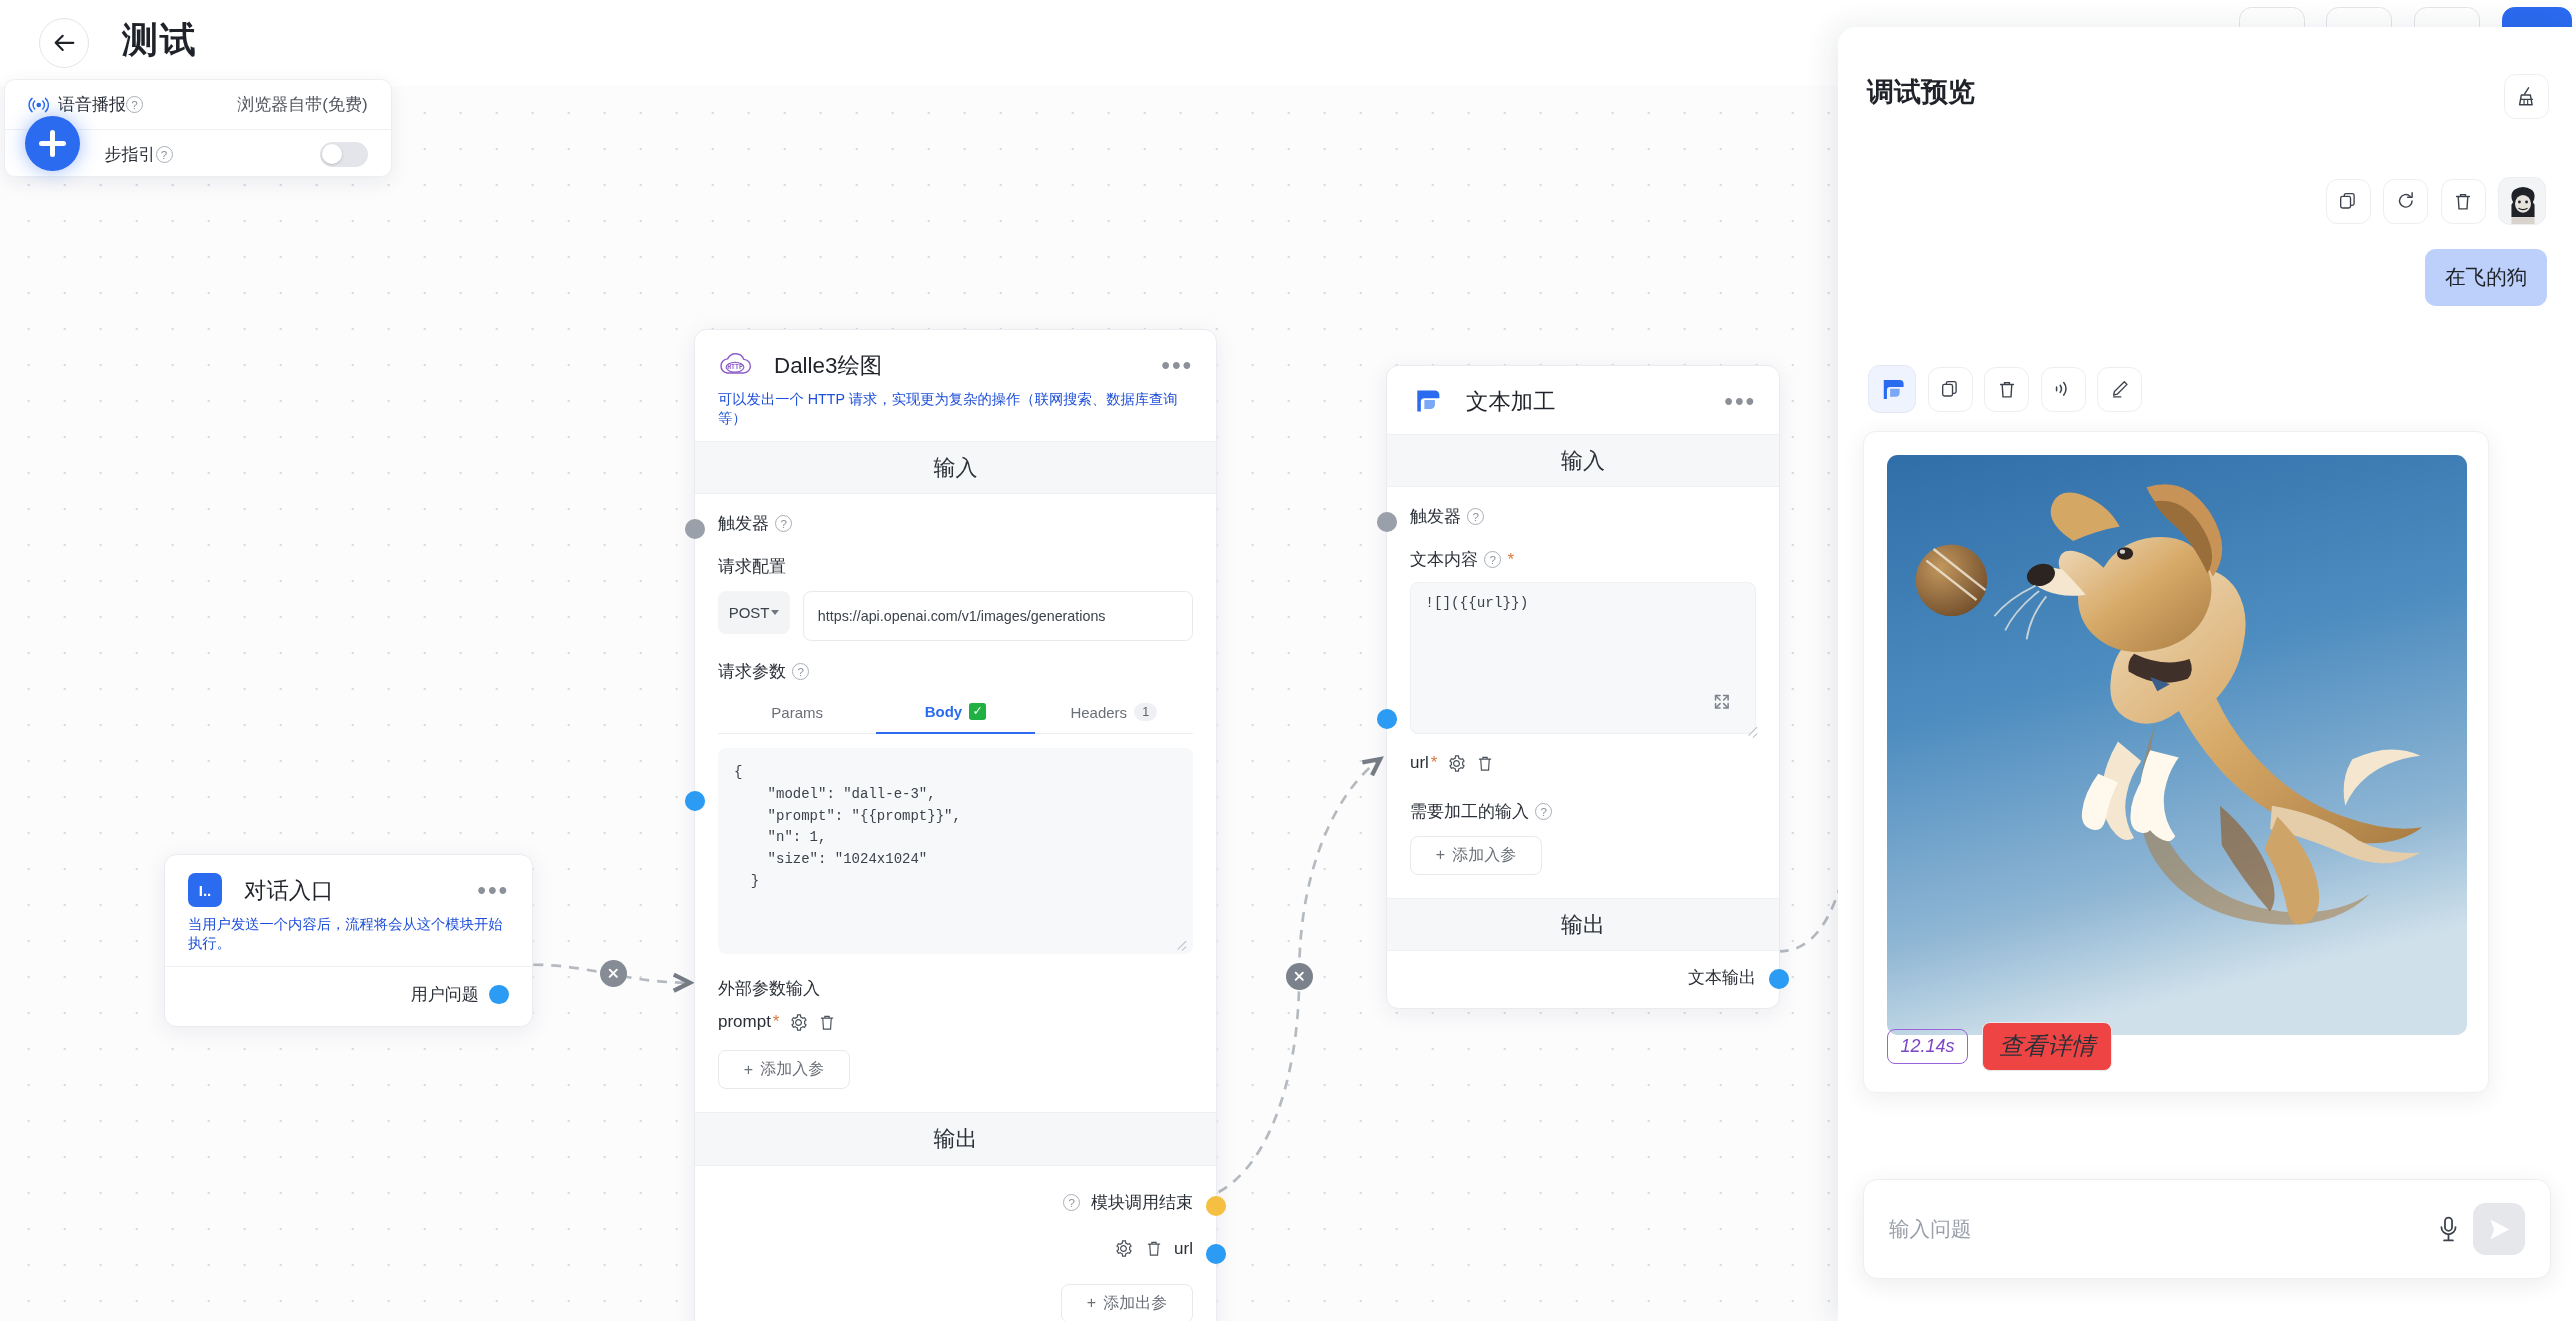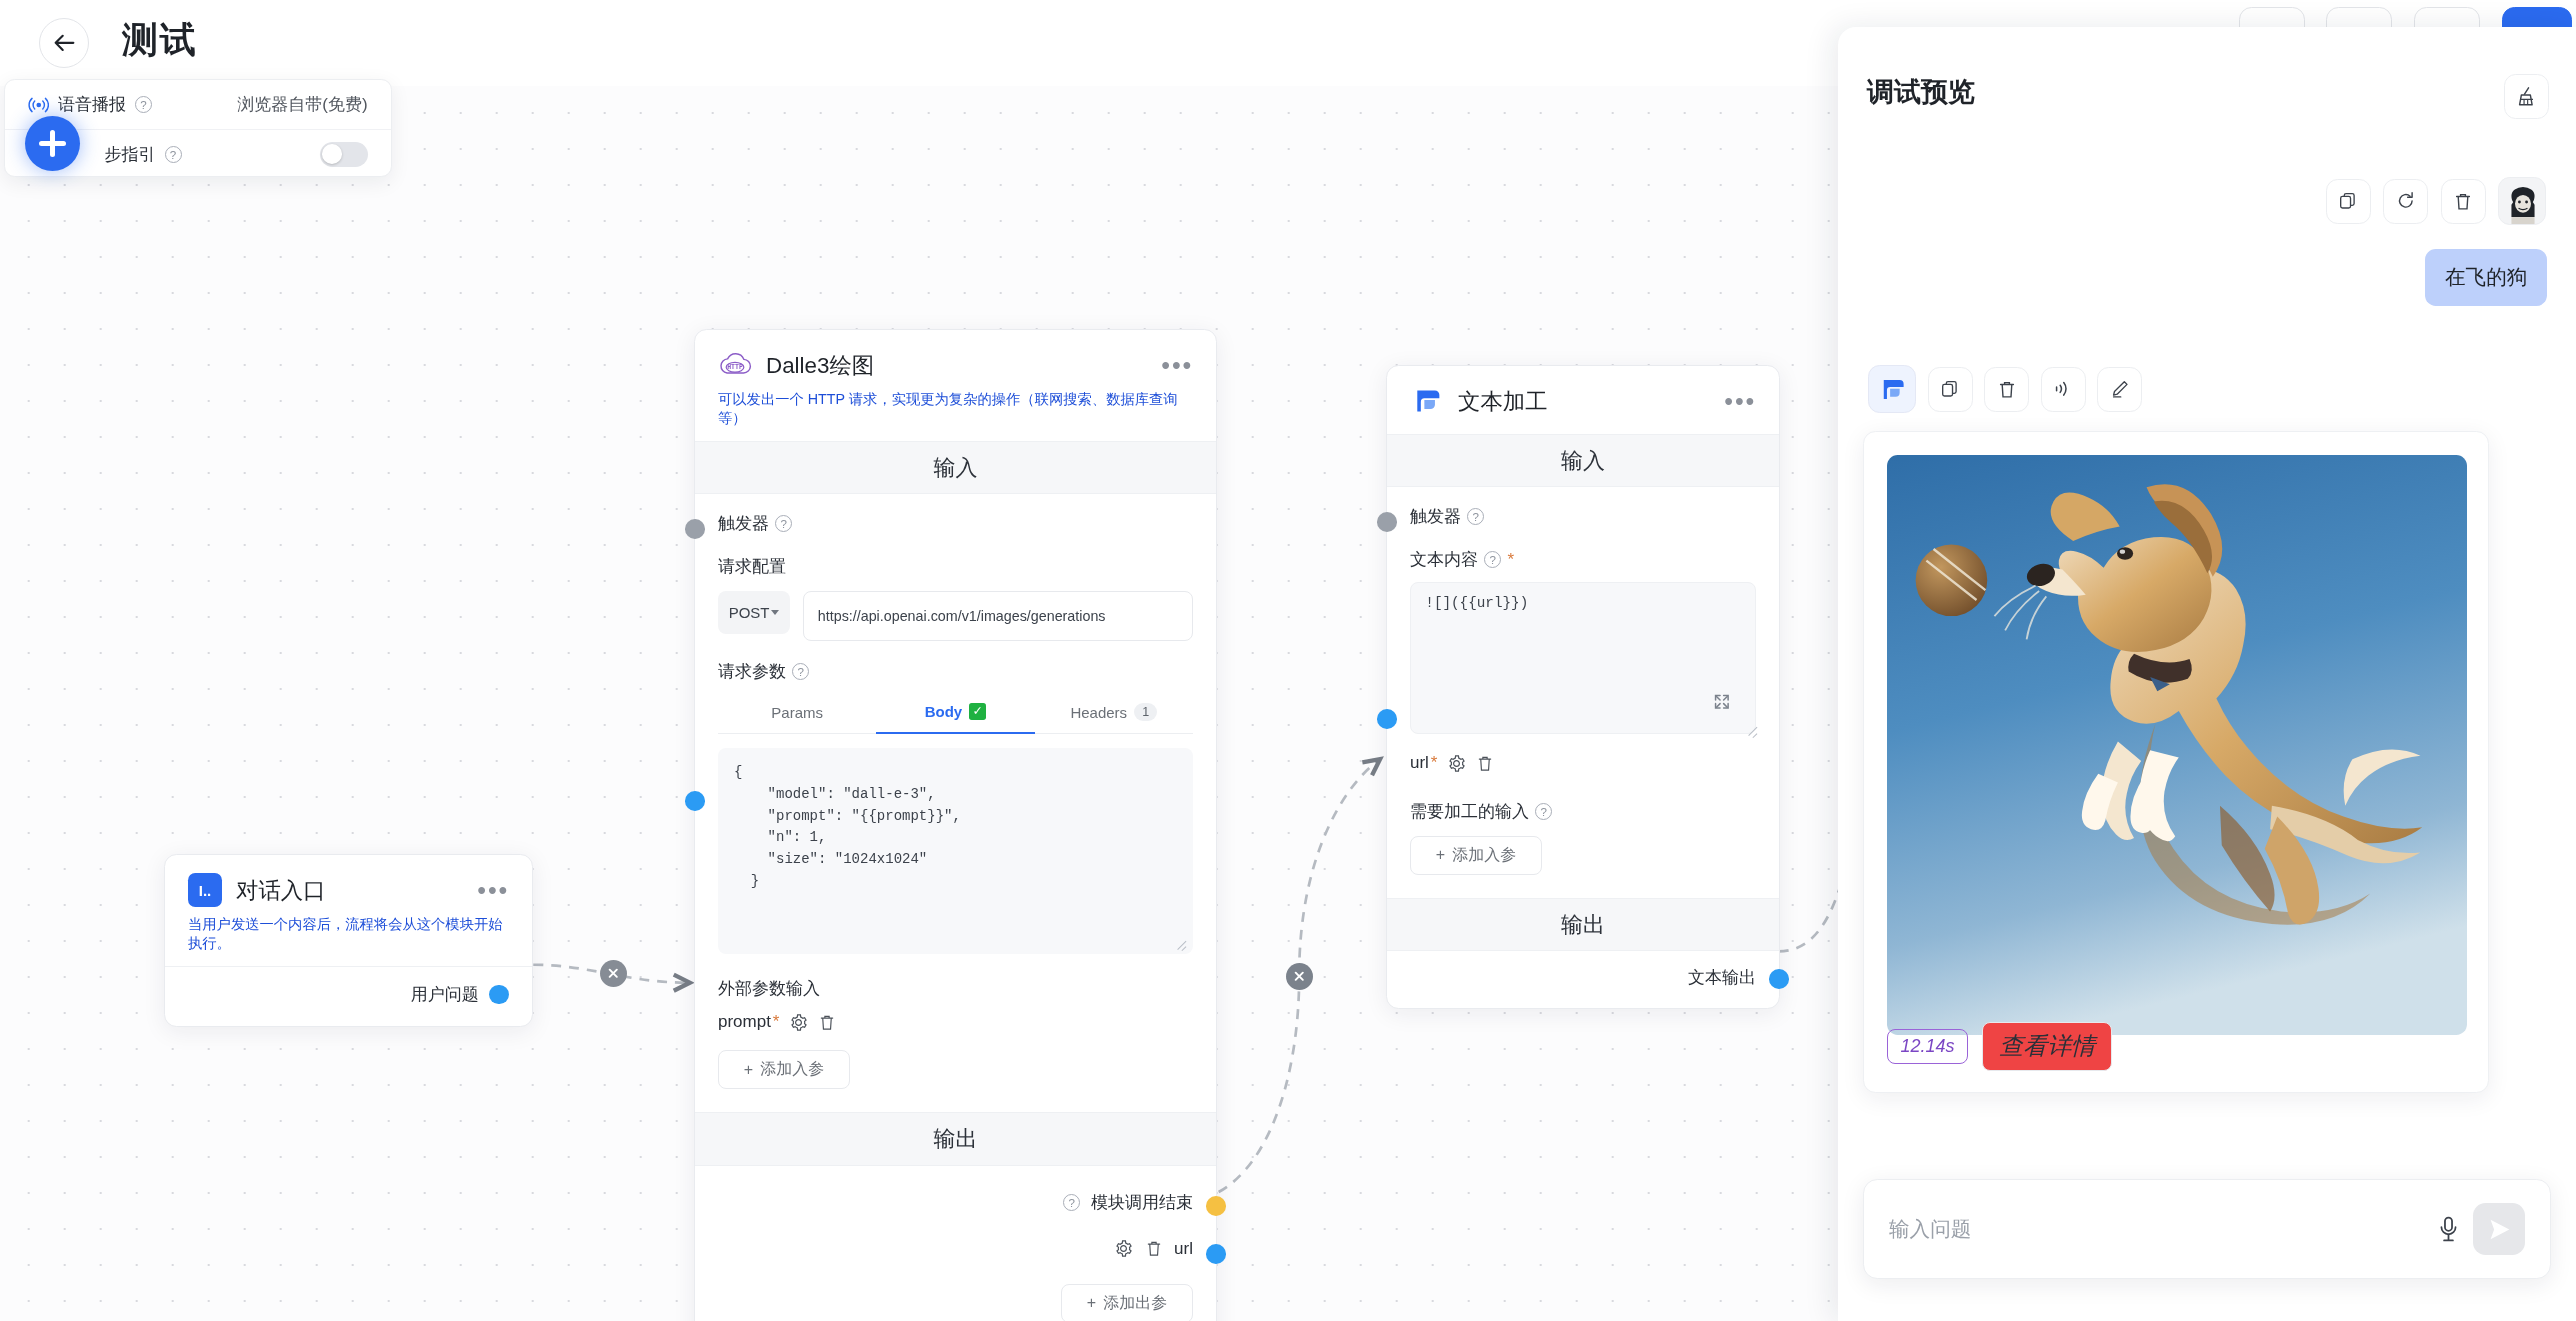--- a/index.html
+++ b/index.html
@@ -32,41 +32,41 @@
   .ghostbtn{ position:absolute; top:7.2px; height:52px; border:0.9px solid #e3e5e9;
     border-radius:12.5px; background:#fff; }
   
   #settings-pop{
     position:absolute; left:3.6px; top:79px; width:388px; height:98px;
     background:#fff; border:0.9px solid #eceef1; border-radius:10.7px;
     box-shadow:0 5.4px 19.7px rgba(20,25,40,.07); z-index:6;
   }
   .sp-row{ height:49px; display:flex; align-items:center; padding:0 23px; position:relative; }
   .sp-row + .sp-row{ border-top:0.9px solid #f0f1f4; }
-  .sp-label{ font-size:17px; color:#2b3038; display:flex; align-items:center; gap:9px;}
+  .sp-label{ font-size:17px; color:#2b3038; display:flex; align-items:center; gap:0;}
   .sp-val{ margin-left:auto; font-size:17px; color:#51565e; }
   .qmark{ display:inline-block; width:17px; height:17px; border:1.3px solid #a9aeb8;
      border-radius:50%; font-size:11.6px; line-height:15px; text-align:center; color:#8d939d;}
   .toggle{ margin-left:auto; width:48px; height:25px; border-radius:12.5px; background:#e3e5ea;
      position:relative;}
   .toggle:after{content:"";position:absolute;left:2.7px;top:2.7px;width:19.7px;height:19.7px;border-radius:50%;
      background:#fff;box-shadow:0 0.9px 2.7px rgba(0,0,0,.2);}
   #plusfab{
     position:absolute; left:25px; top:116px; width:55px; height:55px; border-radius:50%;
     background:#2b6bf0; box-shadow:0 0 19.7px rgba(43,107,240,.45);
     display:flex;align-items:center;justify-content:center; z-index:7; cursor:pointer;
   }
   #plusfab:before,#plusfab:after{content:"";position:absolute;background:#fff;border-radius:2.7px;}
   #plusfab:before{width:27px;height:5.4px;}
   #plusfab:after{width:5.4px;height:27px;}
   
   .node{ position:absolute; background:#fff; border:0.9px solid #e9ebef; border-radius:12.5px;
     box-shadow:0 4.5px 23px rgba(24,31,51,.07); }
   .node-head{ padding:18px 23px 12.5px 23px; }
-  .node-title-row{ display:flex; align-items:center; gap:14px; }
+  .node-title-row{ display:flex; align-items:center; gap:22px; }
   .node-ico{ width:34px;height:34px;border-radius:8px;display:flex;align-items:center;justify-content:center;flex:0 0 auto;}
   .node-title{ font-size:22.4px; color:#1f2329; font-weight:400; }
   .dots{ margin-left:auto; color:#8b9099; font-size:25px; letter-spacing:1.8px; line-height:12.5px; cursor:pointer;}
   .node-desc{ font-size:14.3px; color:#1d4ed8; margin-top:8px; line-height:1.35; }
   .sect-band{ background:#f6f7f9; border-top:0.9px solid #eef0f3; border-bottom:0.9px solid #eef0f3;
     text-align:center; font-size:22px; color:#2d323a; padding:10.7px 0; }
   .node-body{ padding:18px 23px 23px 23px; position:relative; }
   .field-label{ font-size:17px; color:#2b3038; display:flex; align-items:center; gap:6.3px; }
   .blk-label{ font-size:17px; color:#2b3038; margin:19.7px 0 12.5px 0; display:flex; align-items:center; gap:6.3px;}
   .req{ color:#d97a3c; font-size:17px; }

